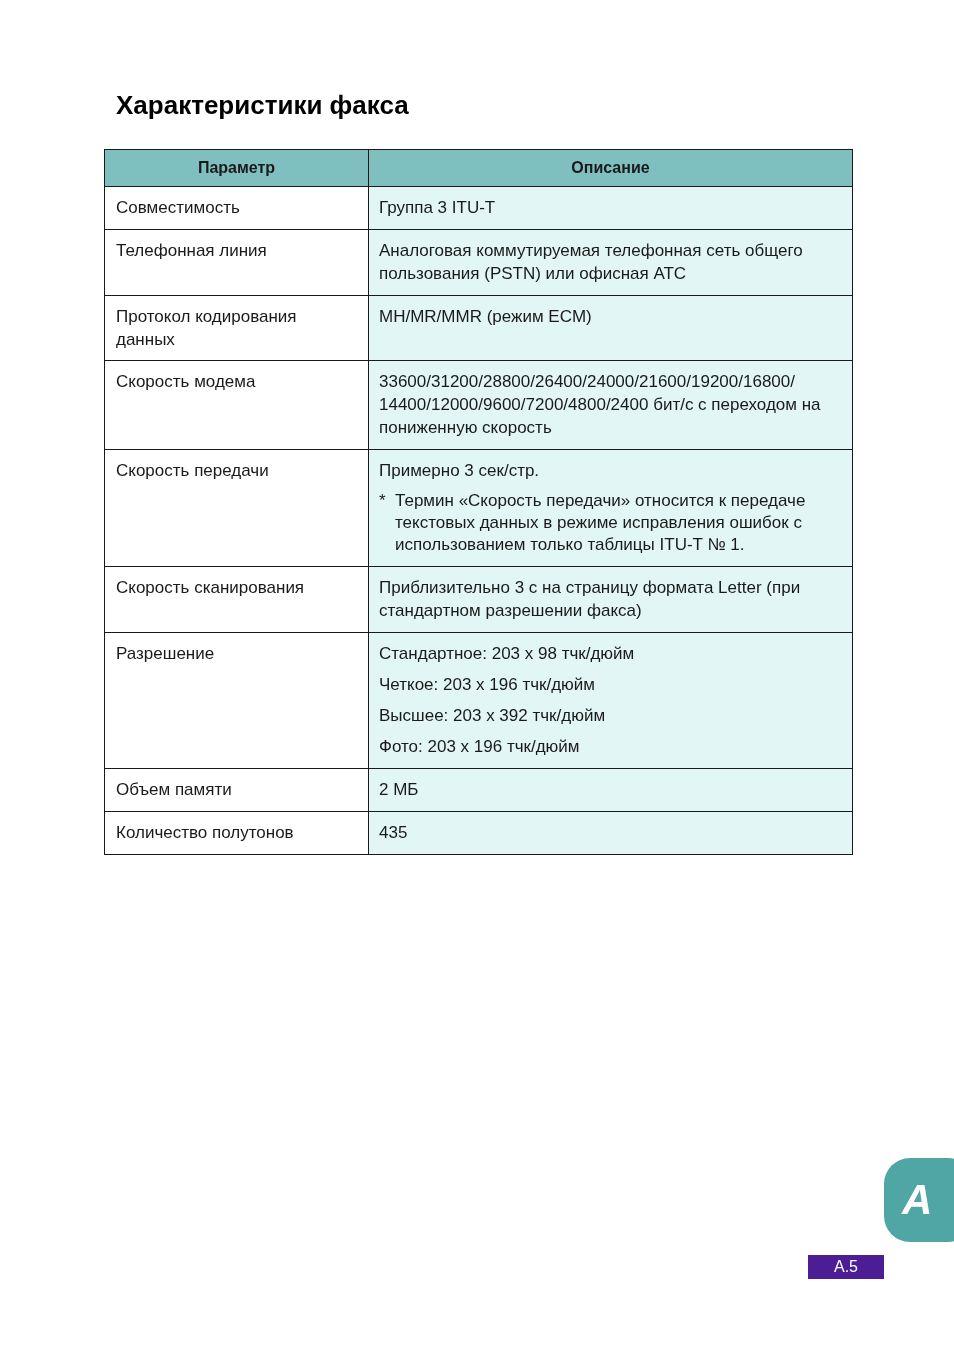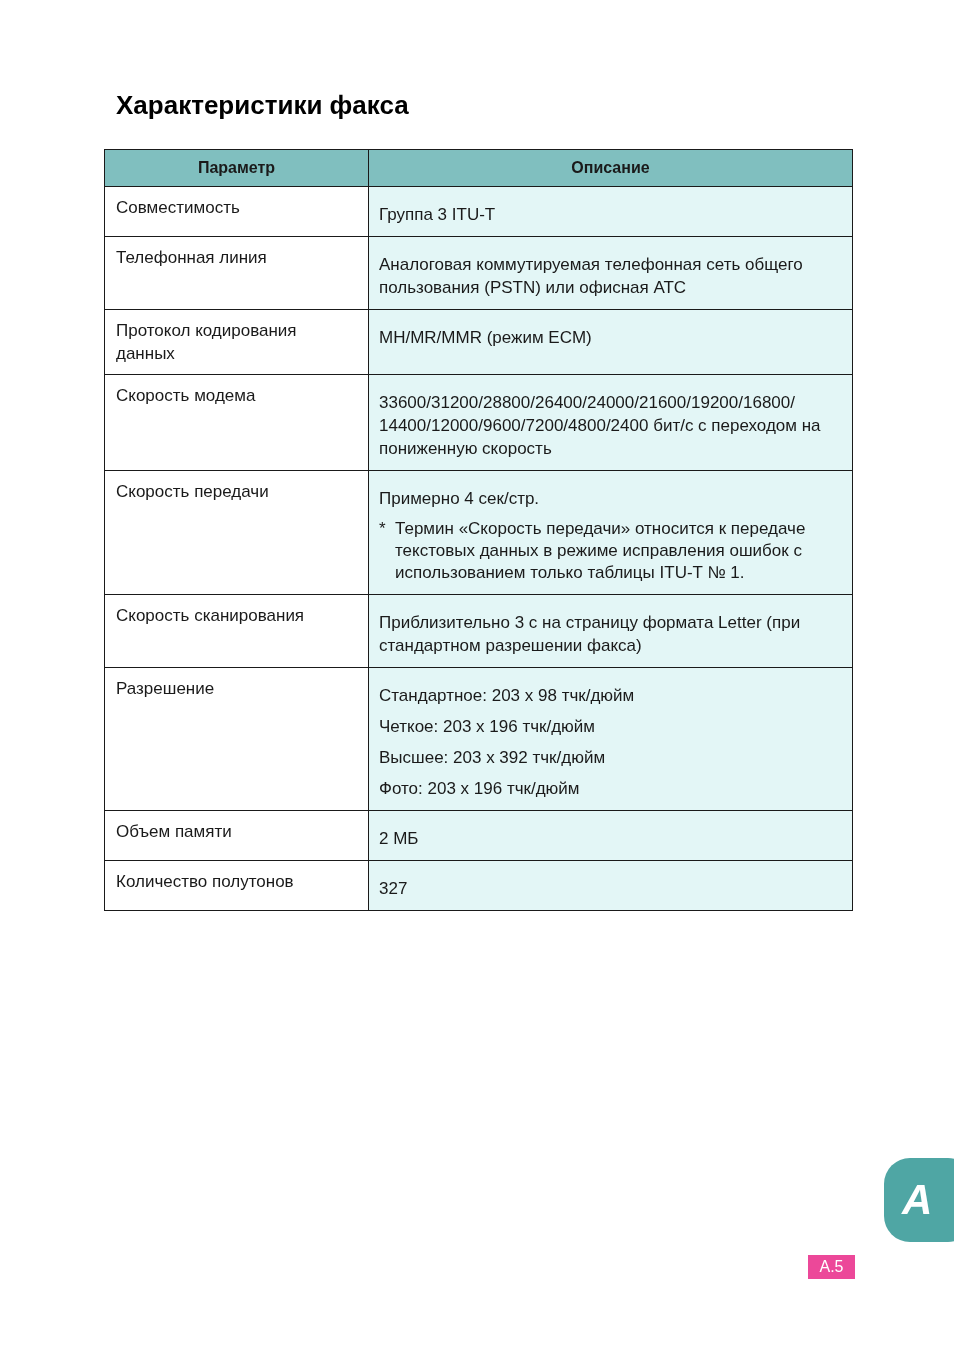--- a/index.html
+++ b/index.html
@@ -16,34 +16,34 @@
     border-collapse: collapse; font-size: 17px;
   }
   table.spec th, table.spec td {
     border: 1px solid #1a1a1a; vertical-align: top; text-align: left;
   }
   table.spec th {
     background: #80bfbf; font-weight: bold; text-align: center; height: 36px;
     padding: 0; font-size: 16px; vertical-align: middle;
   }
   table.spec td.param { width: 241px; padding: 9px 11px 9px 11px; background: #fff; line-height: 23px; margin-left: 20px; }
-  table.spec td.desc { background: #e3f6f6; padding: 16px 10px 10px 10px; line-height: 23px; }
+  table.spec td.desc { background: #e3f6f6; padding: 9px 10px 10px 10px; line-height: 23px; }
   .line { display: block; }
   .line + .line { margin-top: 8px; }
   .note { display: flex; margin-top: 8px; line-height: 22px; }
   .note .star { width: 16px; flex: none; }
   .tab-a {
     position: absolute; left: 884px; top: 1158px; width: 90px; height: 84px;
     background: #4fa6a4; border-radius: 26px;
     color: #fff; font-size: 42px; font-weight: bold; font-style: italic;
     display: flex; align-items: center; padding-left: 18px; box-sizing: border-box;
   }
   .page-num {
-    position: absolute; left: 808px; top: 1255px; width: 47px; height: 24px;
-    background: #ec4899; color: #fff; font-size: 16px;
+    position: absolute; left: 808px; top: 1255px; width: 76px; height: 24px;
+    background: #4c1d95; color: #fff; font-size: 16px;
     display: flex; align-items: center; justify-content: center;
   }
 </style>
 </head>
 <body>
 
 <h1 class="title">Характеристики факса</h1>
 
 <table class="spec">
   <thead>
@@ -73,21 +73,21 @@
     </tr>
     <tr>
       <td class="param">Скорость модема</td>
       <td class="desc">
           <span class="line">33600/31200/28800/26400/24000/21600/19200/16800/ 14400/12000/9600/7200/4800/2400 бит/с с переходом на пониженную скорость</span>
         </td>
     </tr>
     <tr>
       <td class="param">Скорость передачи</td>
       <td class="desc">
-        <span class="line">Примерно 4 сек/стр.</span>
+        <span class="line">Примерно 3 сек/стр.</span>
         <div class="note">
           <span class="star">*</span>
           <span>Термин «Скорость передачи» относится к передаче текстовых данных в режиме исправления ошибок с использованием только таблицы ITU-T № 1.</span>
         </div>
       </td>
     </tr>
     <tr>
       <td class="param">Скорость сканирования</td>
       <td class="desc">
           <span class="line">Приблизительно 3 с на страницу формата Letter (при стандартном разрешении факса)</span>
@@ -104,20 +104,20 @@
     </tr>
     <tr>
       <td class="param">Объем памяти</td>
       <td class="desc">
           <span class="line">2 МБ</span>
         </td>
     </tr>
     <tr>
       <td class="param">Количество полутонов</td>
       <td class="desc">
-          <span class="line">327</span>
+          <span class="line">435</span>
         </td>
     </tr>
   </tbody>
 </table>
 
 <div class="tab-a">A</div>
 <div class="page-num">A.5</div>
 
 </body></html>

